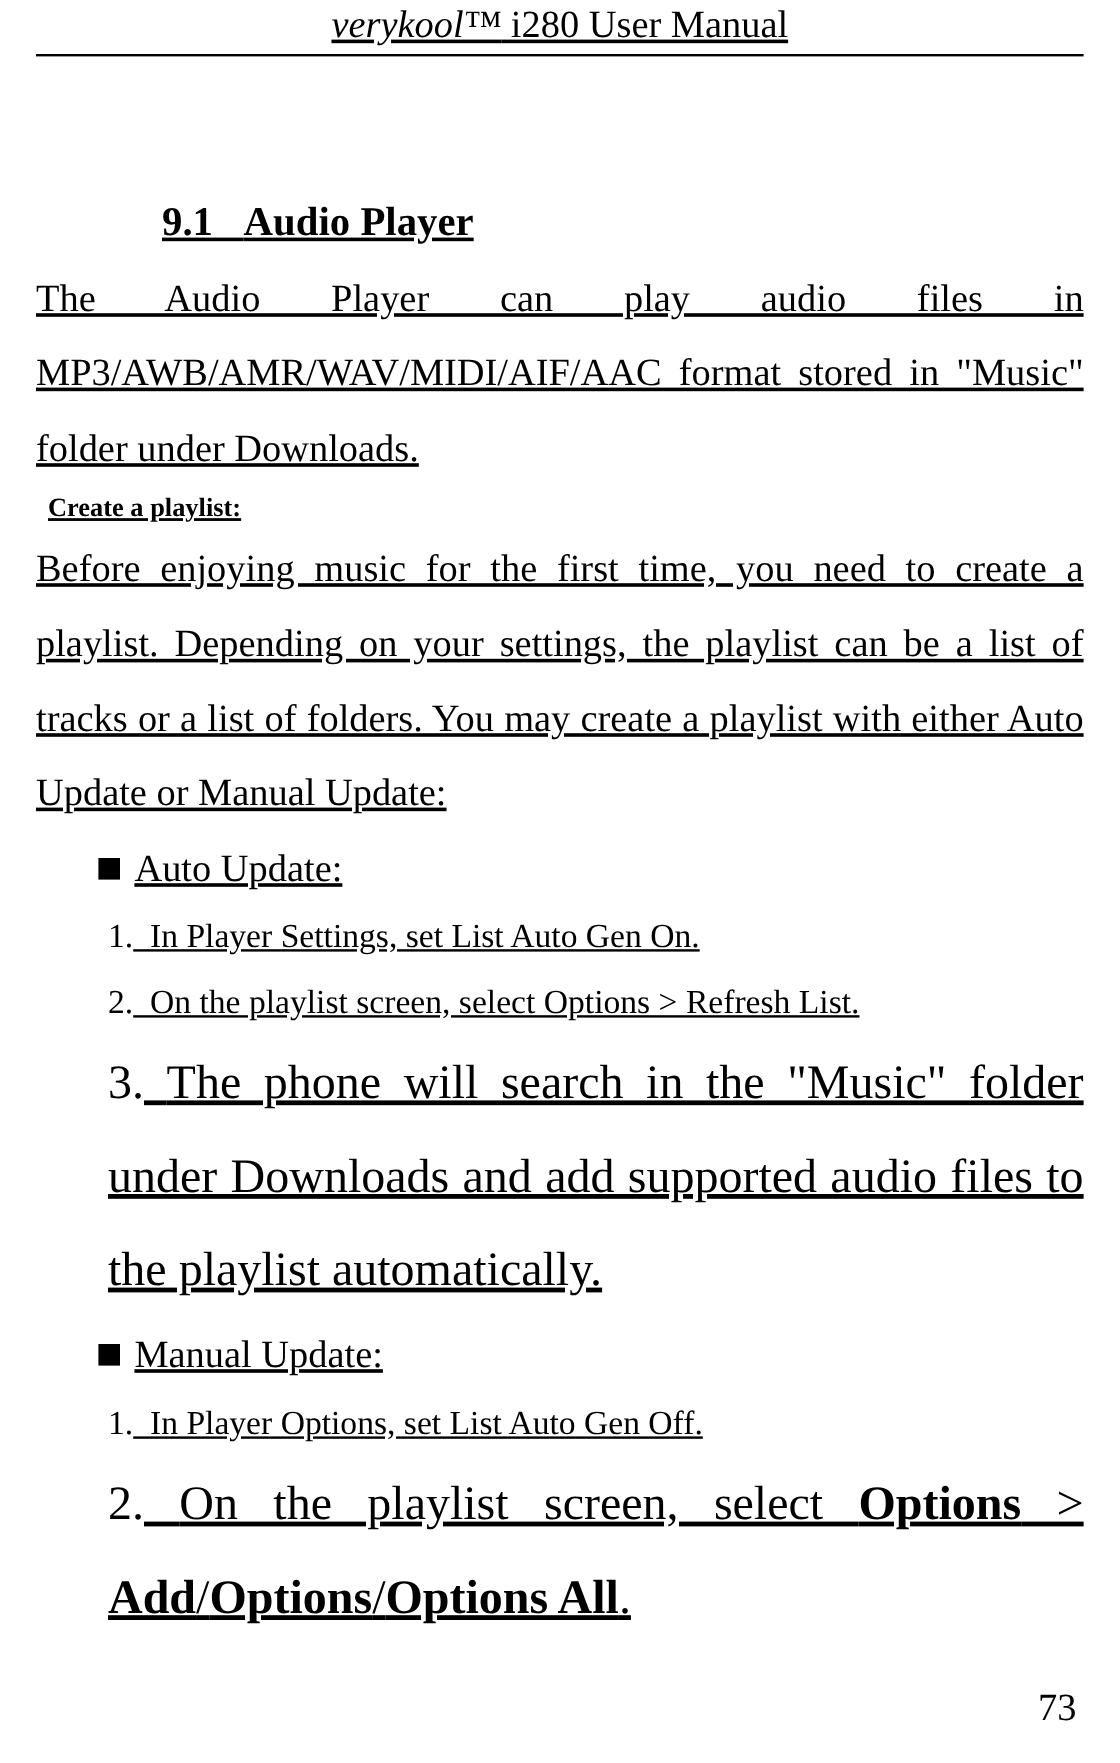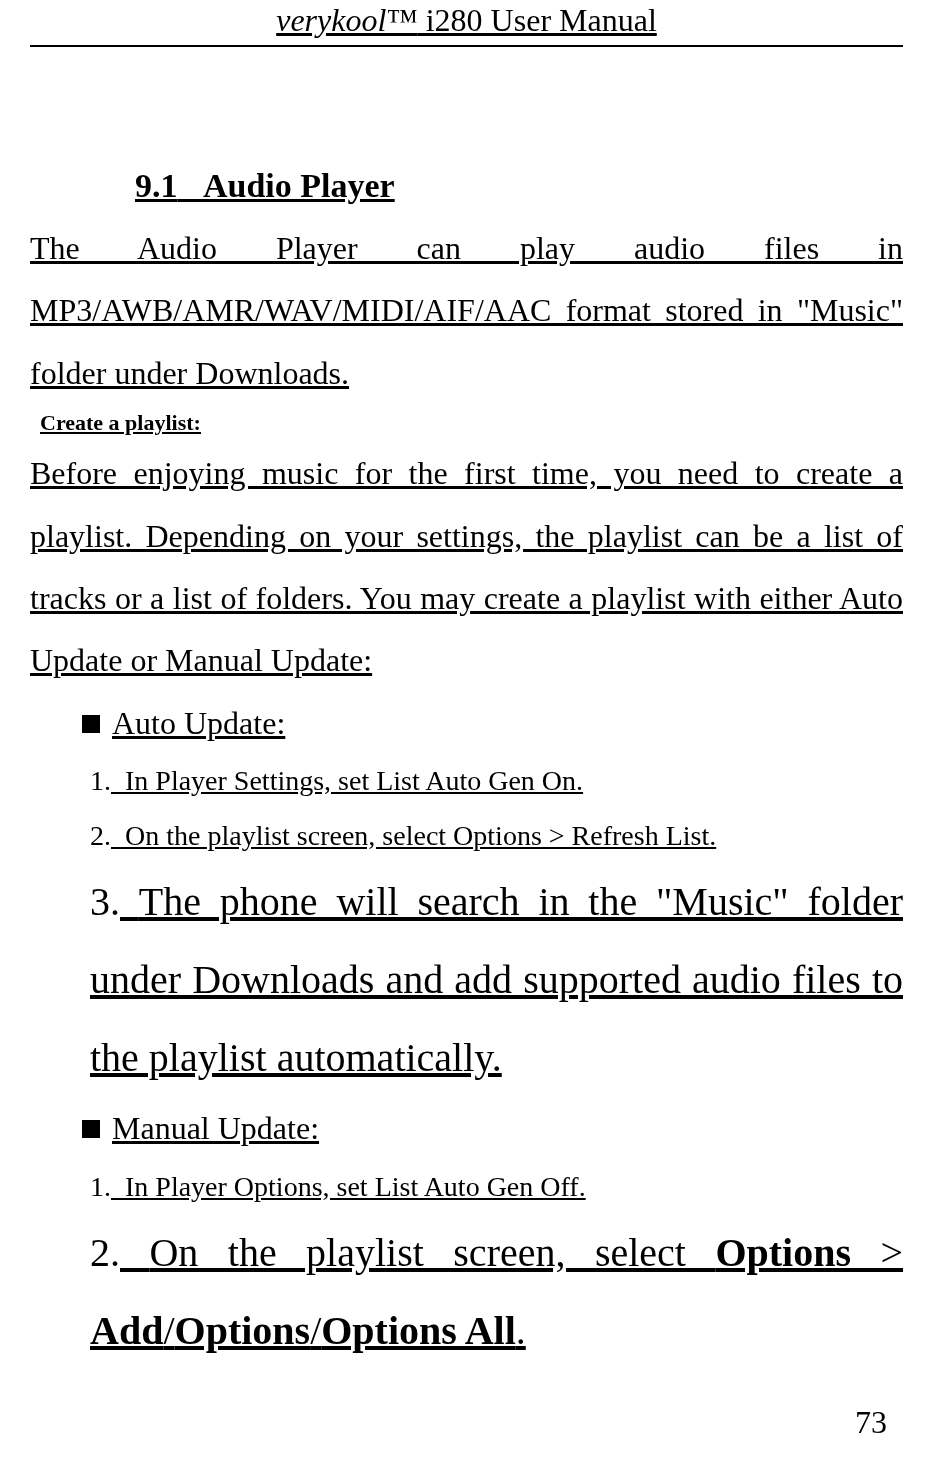--- a/index.html
+++ b/index.html
@@ -85,21 +85,21 @@
     .num-item-3 {
       font-size: 40px;
       line-height: 1.95;
       margin-left: 60px;
       margin-right: 0;
       text-align: justify;
     }
     .page-number {
       position: absolute;
       bottom: 28px;
-      right: 46px;
+      right: 36px;
       font-size: 32px;
     }
     .bold {
       font-weight: bold;
     }
   </style>
 </head>
 <body>
 
 <div class="page">

